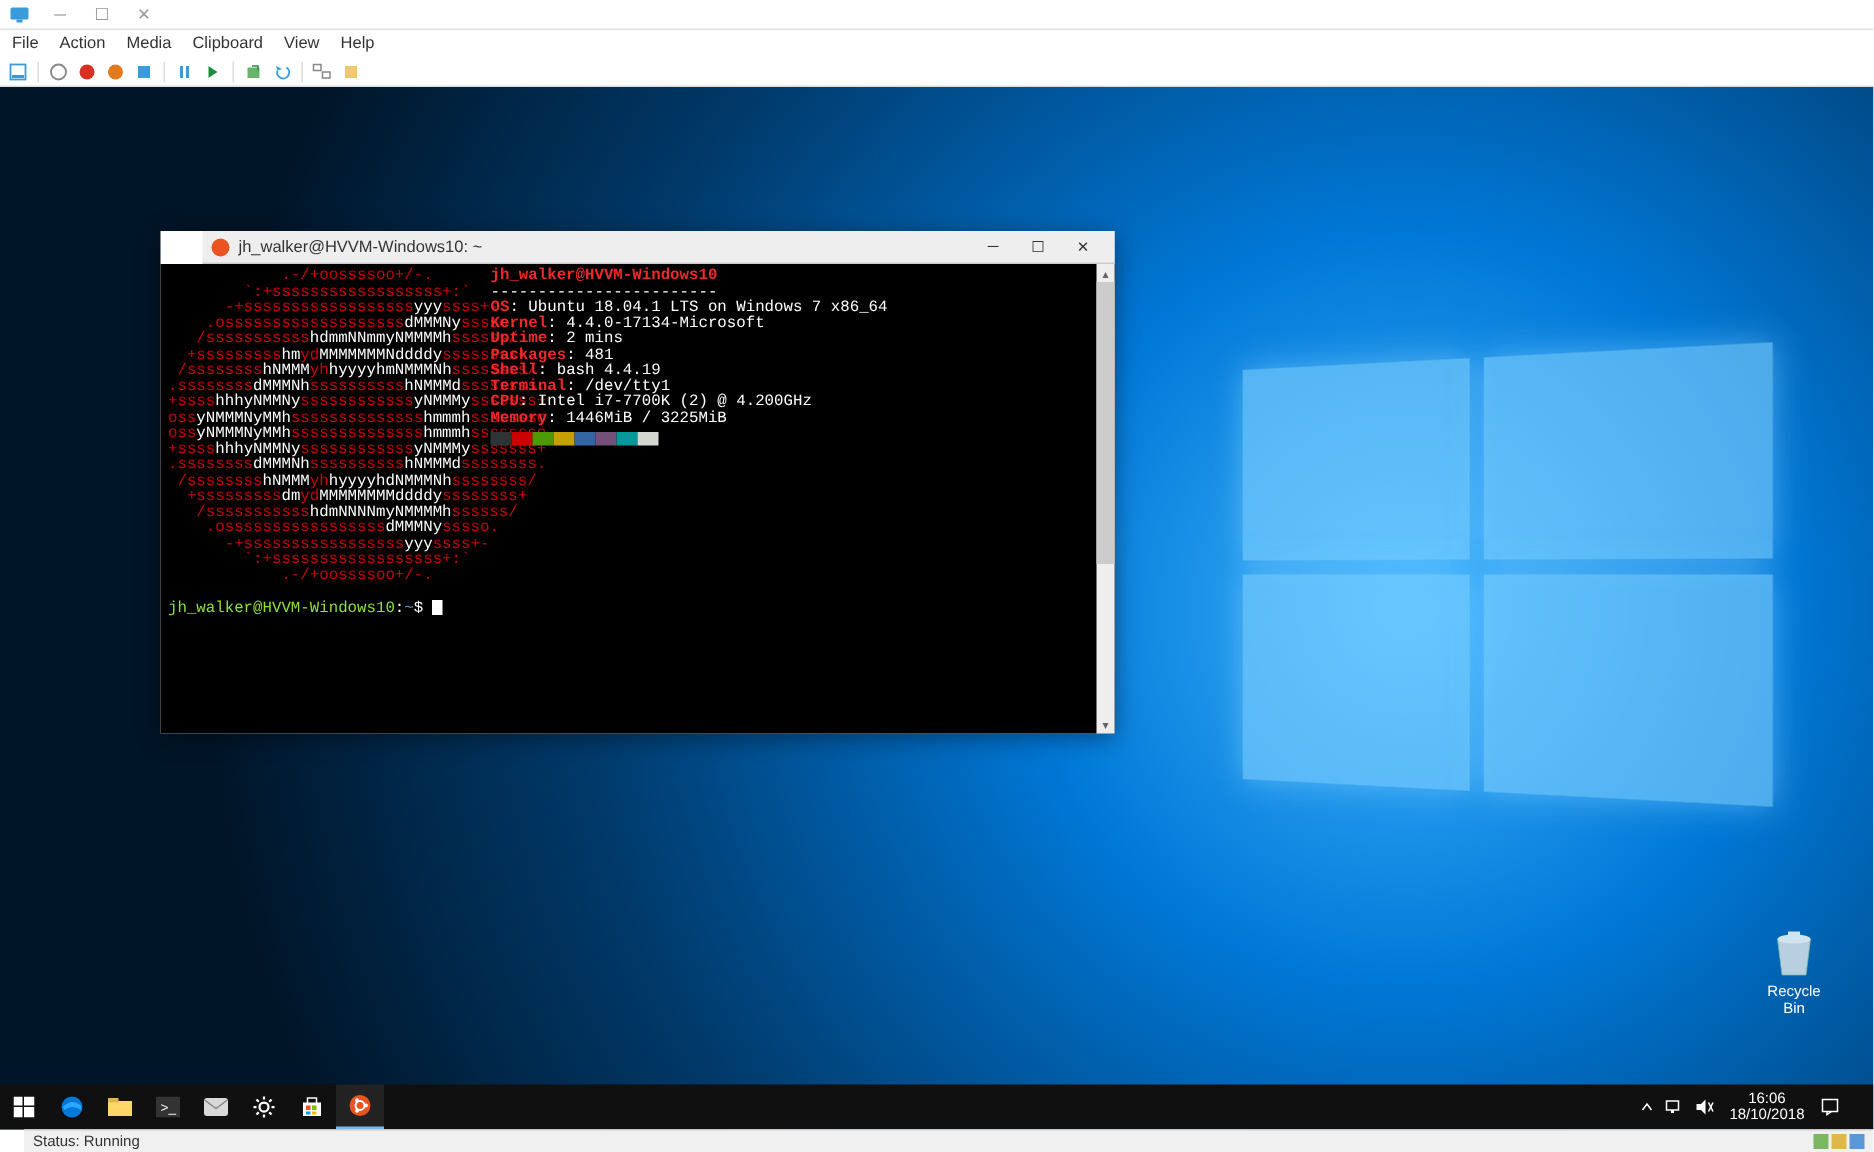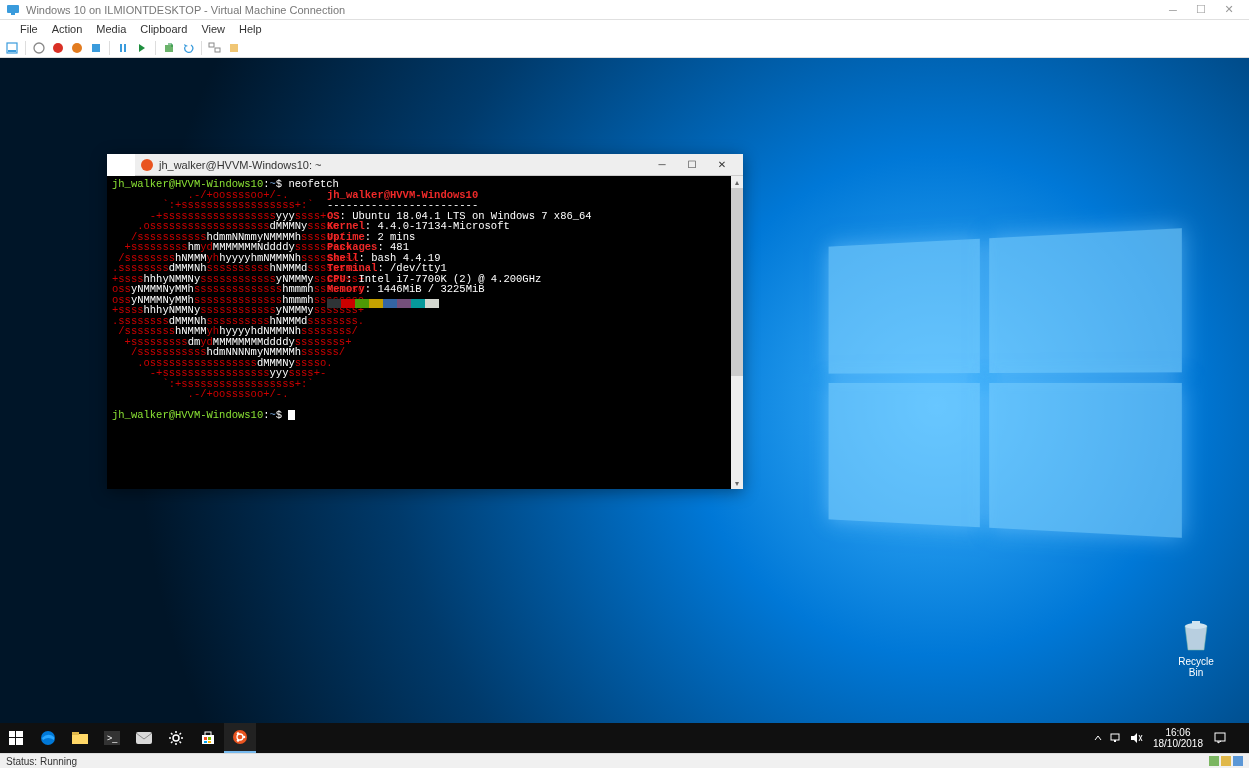--- a/index.html
+++ b/index.html
@@ -5,21 +5,21 @@
 * { margin: 0; padding: 0; box-sizing: border-box; }
 body { font-family: "Segoe UI", sans-serif; font-size: 12px; width: 1249px; height: 768px; overflow: hidden; background: #fff; position: relative; }
 
 
 .outer-titlebar { height: 20px; background: #fff; display: flex; align-items: center; padding: 0 6px; border-bottom: 1px solid #e0e0e0; }
 .outer-titlebar .app-icon { width: 14px; height: 14px; margin-right: 6px; display: flex; align-items: center; justify-content: center; }
 .outer-titlebar .title { flex: 1; font-size: 11px; color: #777; }
 .outer-titlebar .win-controls { display: flex; gap: 0; }
 .outer-titlebar .win-controls div { width: 28px; height: 18px; display: flex; align-items: center; justify-content: center; color: #999; font-size: 11px; }
 
-.menubar { height: 18px; background: #fff; display: flex; align-items: center; padding: 0 20px; gap: 14px; font-size: 11px; color: #333; }
+.menubar { height: 18px; background: #fff; display: flex; align-items: center; padding: 0 8px; gap: 14px; font-size: 11px; color: #333; }
 .menubar span { cursor: default; }
 
 .toolbar { height: 20px; background: #fff; display: flex; align-items: center; padding: 0 4px; gap: 3px; border-bottom: 1px solid #ddd; }
 .tb-btn { width: 16px; height: 16px; display: flex; align-items: center; justify-content: center; font-size: 10px; }
 .tb-sep { width: 1px; height: 14px; background: #ddd; margin: 0 2px; }
 
 
 .guest-desktop { position: absolute; top: 58px; left: 0; right: 0; bottom: 15px; background: radial-gradient(circle at 75% 50%, #3fb5ff 0%, #0078d7 25%, #003a6b 55%, #001528 80%); overflow: hidden; }
 
 
@@ -68,37 +68,36 @@
 
 
 .guest-taskbar { position: absolute; left: 0; right: 0; bottom: 0; height: 30px; background: #101010; display: flex; align-items: center; }
 .tb-left { display: flex; height: 100%; }
 .tb-item { width: 32px; height: 100%; display: flex; align-items: center; justify-content: center; color: #fff; }
 .tb-item.active { border-bottom: 2px solid #76b9ed; background: rgba(255,255,255,0.08); }
 .tb-right { margin-left: auto; display: flex; align-items: center; gap: 6px; padding-right: 22px; color: #fff; font-size: 10px; }
 .tb-clock { text-align: center; line-height: 11px; padding: 0 4px; }
 
 
-.statusbar { position: absolute; left: 0; right: 0; bottom: 0; height: 15px; background: #f0f0f0; border-top: 1px solid #ddd; font-size: 10px; color: #333; padding: 0 6px; display: flex; align-items: center; }
+.statusbar { position: absolute; left: 16px; right: 0; bottom: 0; height: 15px; background: #f0f0f0; border-top: 1px solid #ddd; font-size: 10px; color: #333; padding: 0 6px; display: flex; align-items: center; }
 .statusbar .right { margin-left: auto; display: flex; gap: 2px; }
 .statusbar .right span { width: 10px; height: 10px; display: inline-block; }
 
 svg { display: block; }
 </style>
 </head>
 <body>
 
 <div class="outer-titlebar">
   <div class="app-icon">
     <svg width="14" height="14" viewBox="0 0 14 14">
         <rect x="1" y="2" width="12" height="8" fill="#3a9bdc" rx="1"></rect>
         <rect x="5" y="10" width="4" height="2" fill="#3a9bdc"></rect>
       </svg>
   </div>
-  <div class="title">Windows 10 on ILMIONTDESKTOP - Virtual Machine Connection</div>
   <div class="win-controls">
     <div>─</div>
     <div>☐</div>
     <div>✕</div>
   </div>
 </div>
 
 <div class="menubar">
   <span>File</span>
   <span>Action</span>
@@ -201,21 +200,20 @@
       <div class="term-title">jh_walker@HVVM-Windows10: ~</div>
       <div class="term-controls">
         <div>─</div>
         <div>☐</div>
         <div>✕</div>
       </div>
     </div>
     <div class="term-body-wrap">
       <div class="term-body">
 
-        <pre><span class="g">jh_walker@HVVM-Windows10</span><span class="w">:</span><span class="b">~</span><span class="w">$</span> <span class="w">neofetch</span></pre>
         <div class="neofetch-row">
           <div class="neofetch-logo">
 <pre><span class="r">            .-/+oossssoo+/-.</span>
 <span class="r">        `:+ssssssssssssssssss+:`</span>
 <span class="r">      -+ssssssssssssssssss</span><span class="w">yyy</span><span class="r">ssss+-</span>
 <span class="r">    .osssssssssssssssssss</span><span class="w">dMMMNy</span><span class="r">sssso.</span>
 <span class="r">   /sssssssssss</span><span class="w">hdmmNNmmyNMMMMh</span><span class="r">ssssss/</span>
 <span class="r">  +sssssssss</span><span class="w">hm</span><span class="r">yd</span><span class="w">MMMMMMMNddddy</span><span class="r">ssssssss+</span>
 <span class="r"> /ssssssss</span><span class="w">hNMMM</span><span class="r">yh</span><span class="w">hyyyyhmNMMMNh</span><span class="r">ssssssss/</span>
 <span class="r">.ssssssss</span><span class="w">dMMMNh</span><span class="r">ssssssssss</span><span class="w">hNMMMd</span><span class="r">ssssssss.</span>

